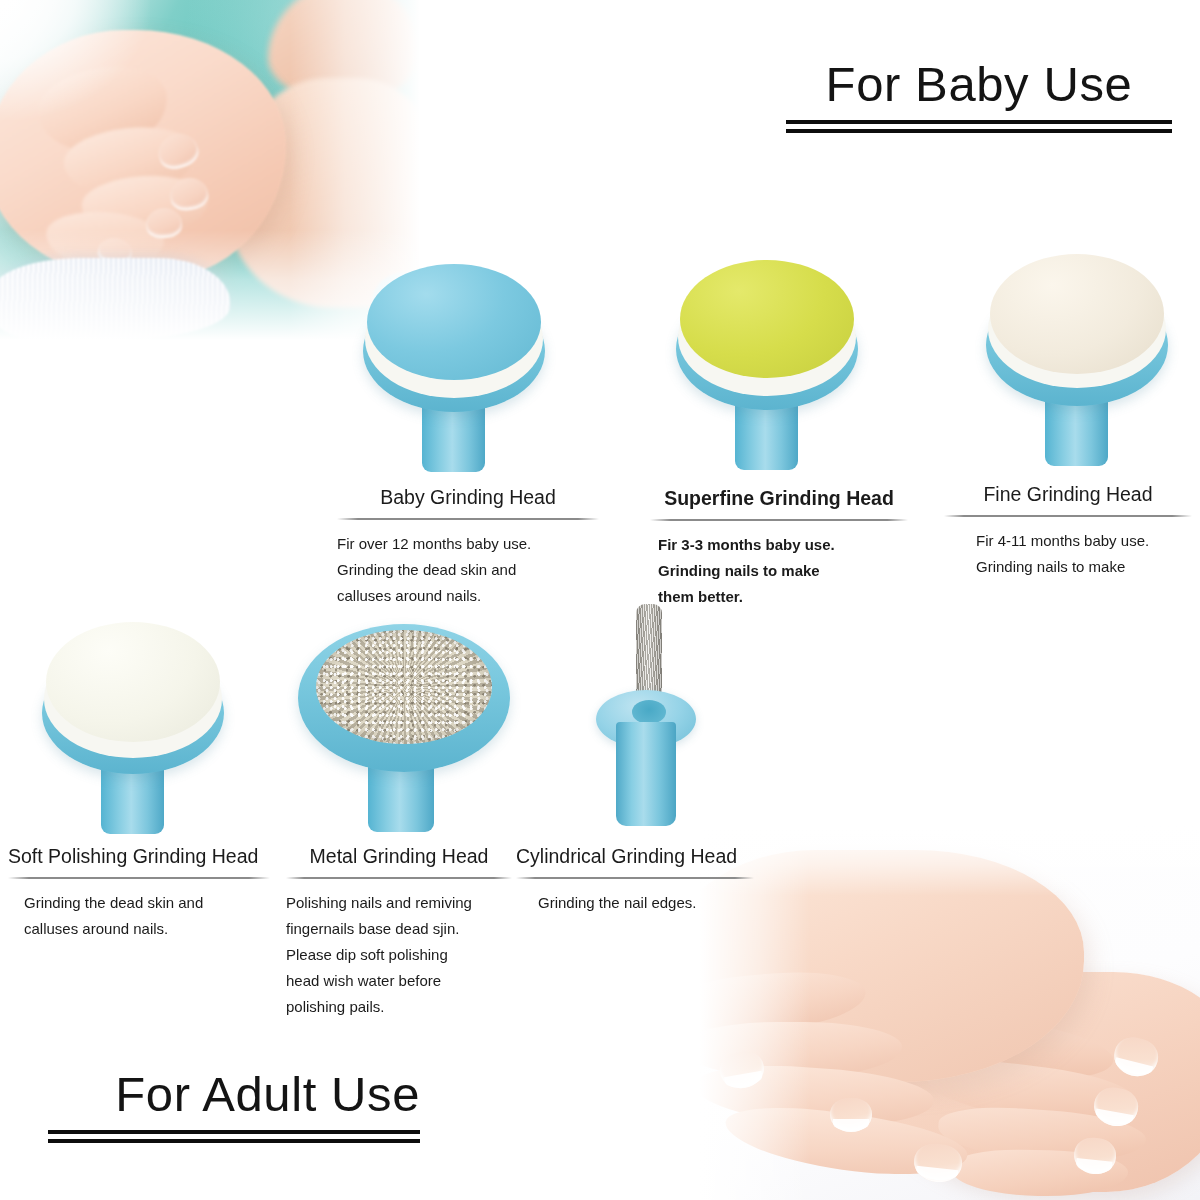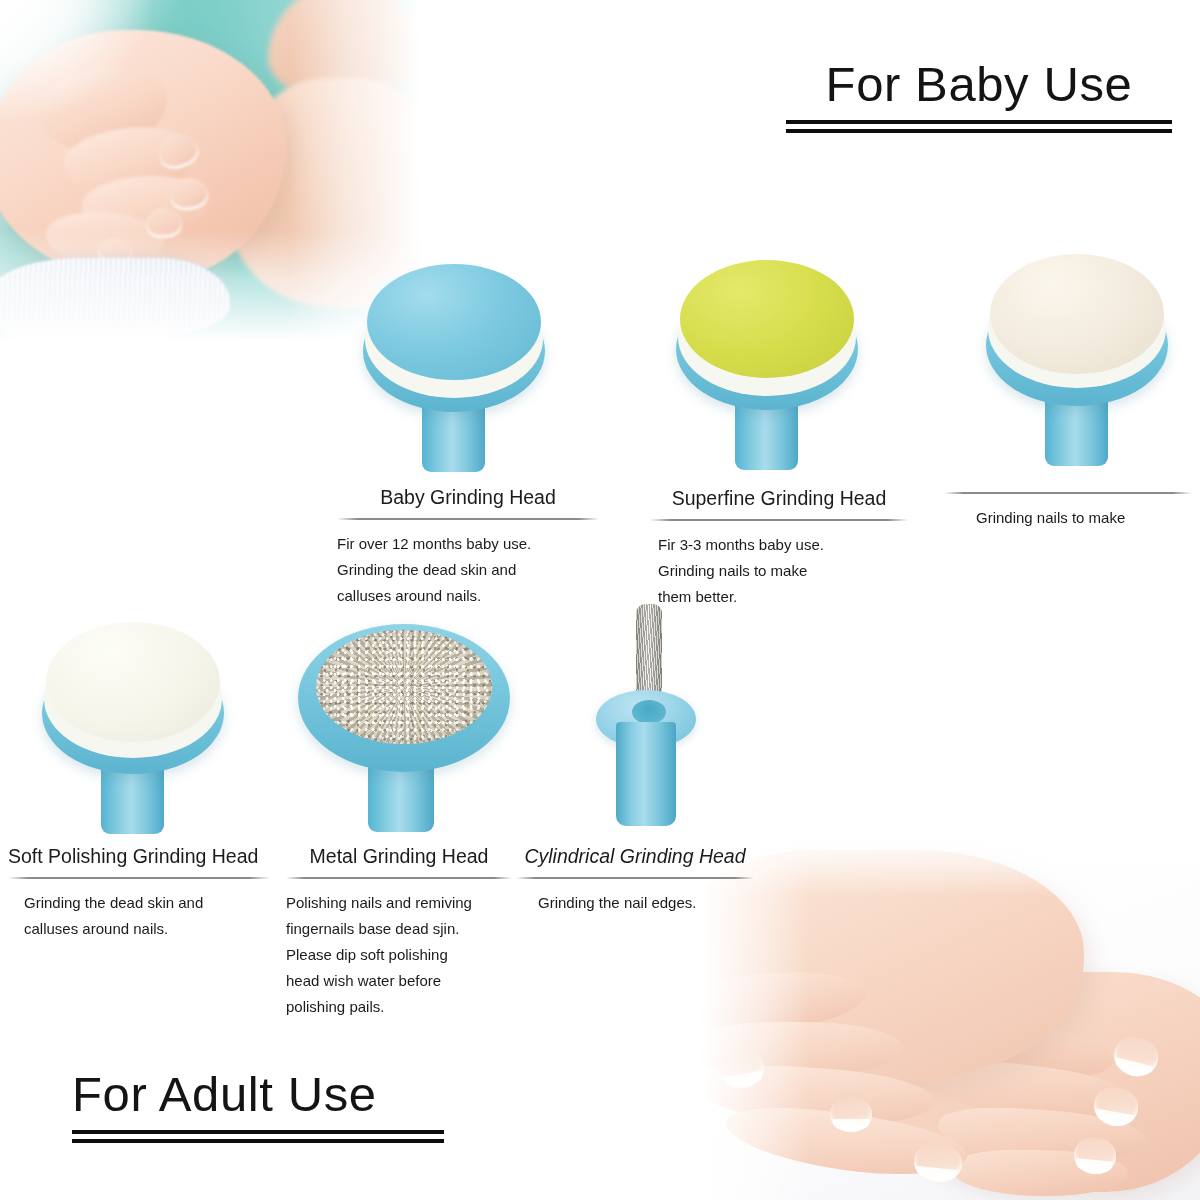--- a/index.html
+++ b/index.html
@@ -194,21 +194,21 @@
     letter-spacing: 0.6px;
     color: #141414;
     line-height: 1;
     white-space: nowrap;
   }
   .banner-rules { margin-top: 11px; }
   .rule { background: #0d0d0d; height: 4px; }
   .rule + .rule { margin-top: 5px; }
 
   #banner-baby  { left: 786px; top: 60px;  width: 386px; text-align: center; }
-  #banner-adult { left: 72px;  top: 1070px; width: 372px; text-align: left; }
+  #banner-adult { left: 48px;  top: 1070px; width: 372px; text-align: right; }
 
   
   .card { position: absolute; }
   .card-title {
     font-size: 19.5px;
     color: #1b1b1b;
     line-height: 1.2;
     white-space: nowrap;
   }
   .card-sep {
@@ -403,33 +403,35 @@
   <div class="card" style="left:337px; top:486px; width:262px;">
     <div class="card-title" style="text-align:center;">Baby Grinding Head</div>
     <div class="card-sep"></div>
     <div class="card-desc">
       <div>Fir over 12 months baby use.</div>
       <div>Grinding the dead skin and</div>
       <div>calluses around nails.</div>
     </div>
   </div>
 
-  <div class="card" style="left:650px; top:487px; width:258px;">
+  <div class="card" style="left:650px; top:487px; width:258px;font-weight:bold;">
     <div class="card-title" style="text-align:center;">Superfine Grinding Head</div>
     <div class="card-sep"></div>
     <div class="card-desc" style="padding-left:8px;">
       <div>Fir 3-3 months baby use.</div>
       <div>Grinding nails to make</div>
       <div>them better.</div>
     </div>
   </div>
 
   <div class="card" style="left:944px; top:483px; width:248px;">
+    <div class="card-title" style="text-align:center;">Fine Grinding Head</div>
     <div class="card-sep"></div>
     <div class="card-desc" style="padding-left:32px;">
+      <div>Fir 4-11 months baby use.</div>
       <div>Grinding nails to make</div>
     </div>
   </div>
 
   <div class="card" style="left:8px; top:845px; width:262px;">
     <div class="card-title">Soft Polishing Grinding Head</div>
     <div class="card-sep"></div>
     <div class="card-desc" style="padding-left:16px;">
       <div>Grinding the dead skin and</div>
       <div>calluses around nails.</div>
@@ -442,20 +444,20 @@
     <div class="card-desc">
       <div>Polishing nails and remiving</div>
       <div>fingernails base dead sjin.</div>
       <div>Please dip soft polishing</div>
       <div>head wish water before</div>
       <div>polishing pails.</div>
     </div>
   </div>
 
   <div class="card" style="left:516px; top:845px; width:238px;">
-    <div class="card-title" style="text-align:center;font-style:italic;">Cylindrical Grinding Head</div>
+    <div class="card-title" style="">Cylindrical Grinding Head</div>
     <div class="card-sep"></div>
     <div class="card-desc" style="padding-left:22px;">
       <div>Grinding the nail edges.</div>
     </div>
   </div>
 
 </div>
 
 </body></html>

